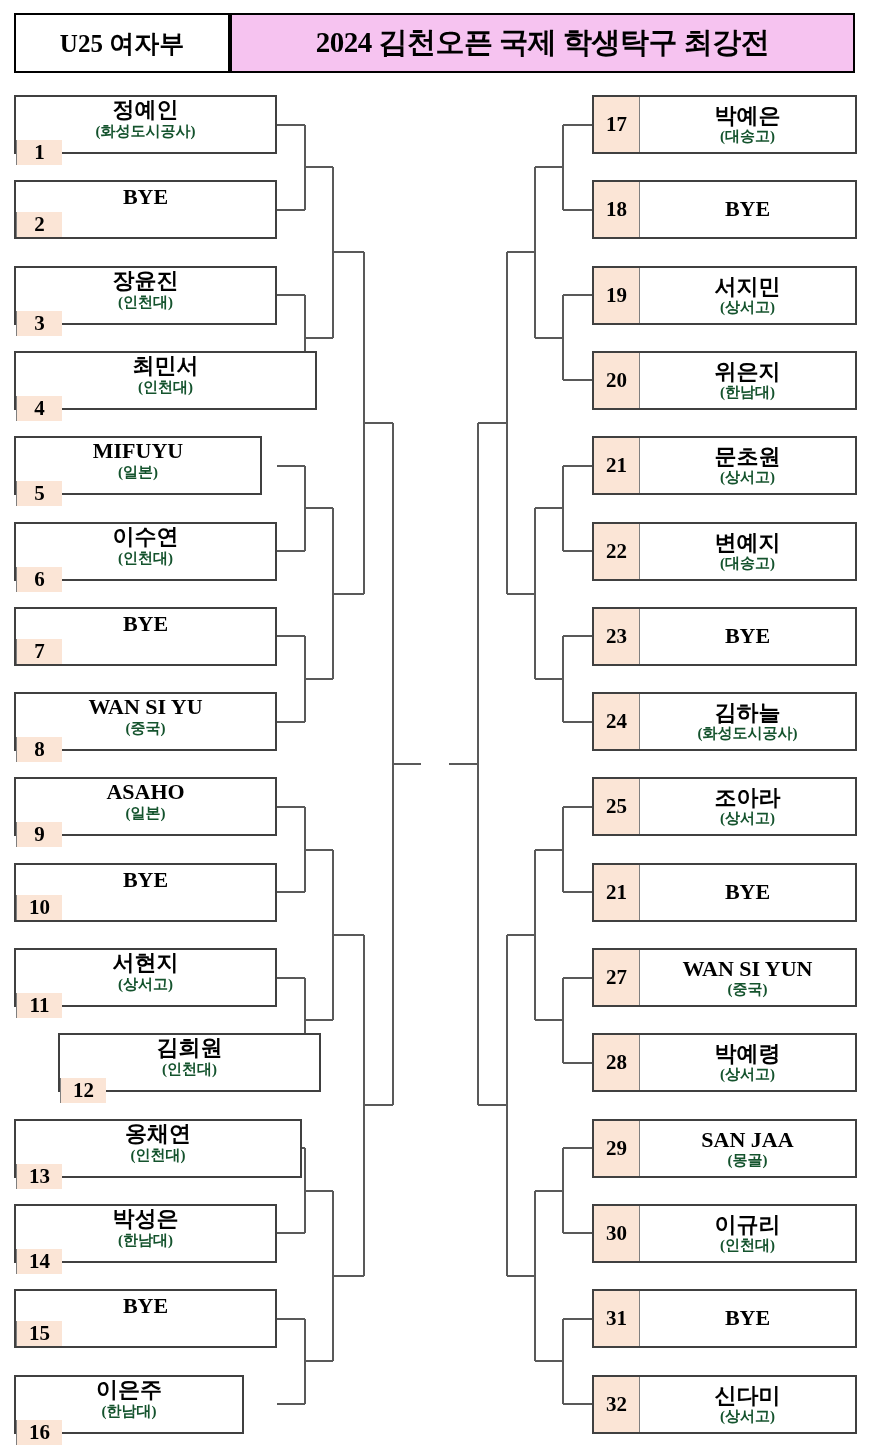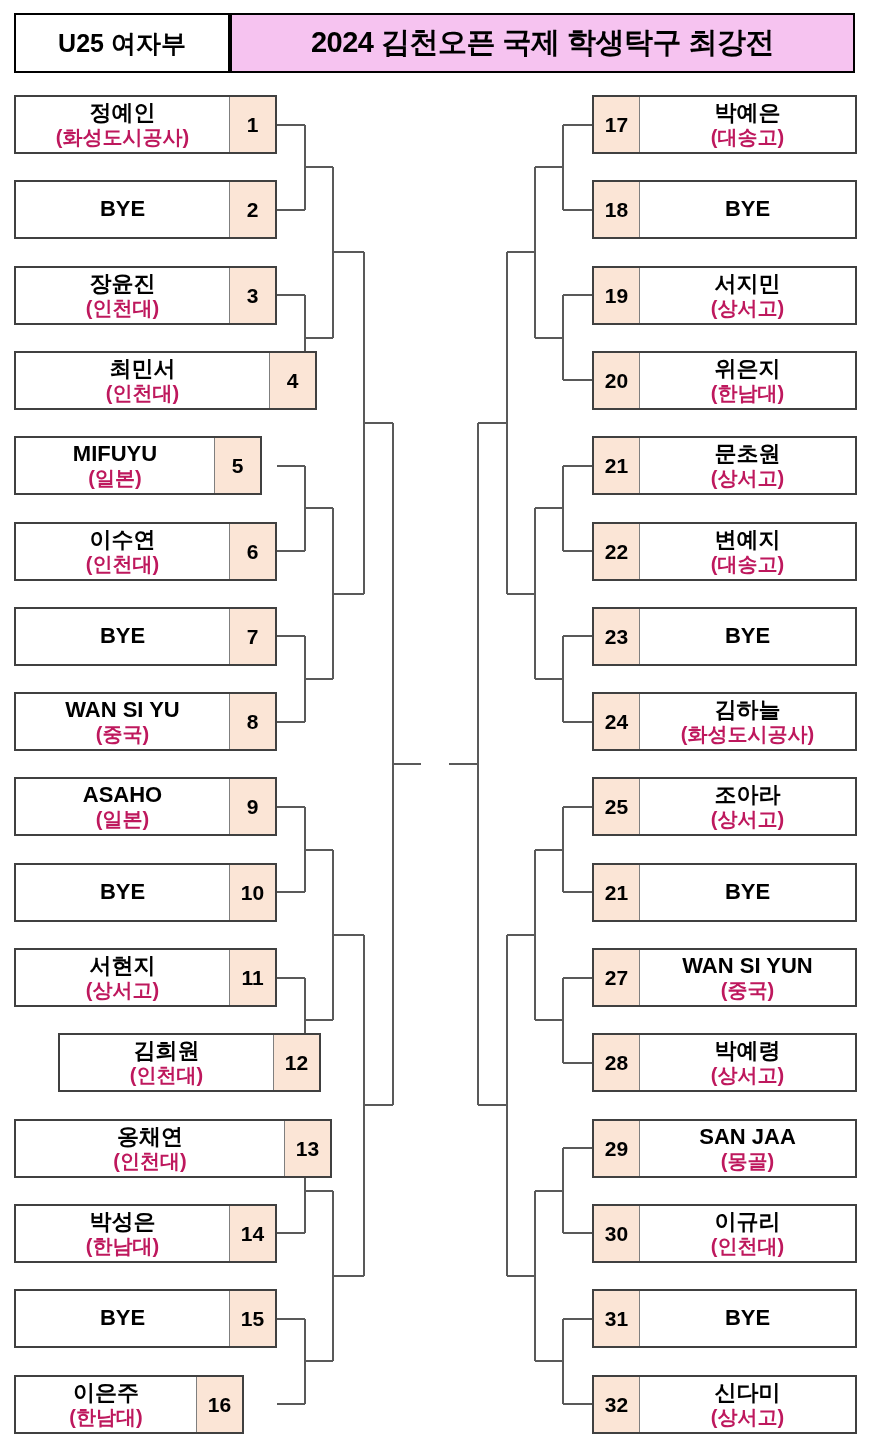--- a/index.html
+++ b/index.html
@@ -1,21 +1,21 @@
 <!DOCTYPE html>
 <html><head>
 <meta charset="utf-8">
 <style>
   html, body { margin: 0; padding: 0; background: #ffffff; }
   .page {
     position: relative;
     width: 870px;
     height: 1448px;
     background: #ffffff;
-    font-family: Liberation Sans, sans-serif;
+    font-family: Liberation Serif, serif;
     overflow: hidden;
     --title-bg: #f6c3f0;
     --seed-bg: #fbe5d6;
     --box-border: #404040;
     --line: #595959;
   }
   .division-box {
     position: absolute; left: 14px; top: 13px;
     width: 216px; height: 60px; box-sizing: border-box;
     border: 2.5px solid #000; background: #ffffff;
@@ -28,31 +28,32 @@
     border: 2.5px solid #000; background: var(--title-bg);
     display: flex; align-items: center; justify-content: center;
     font-size: 29px; font-weight: bold; color: #000;
     letter-spacing: -0.5px; white-space: nowrap; text-align: right;
   }
   .lines-svg { position: absolute; left: 0; top: 0; }
   .entry {
     position: absolute; height: 59px; box-sizing: border-box;
     display: flex; background: #ffffff;
     border: 2px solid var(--box-border);
+    flex-direction: column;
   }
   .entry .name-cell {
     flex: 1; display: flex; flex-direction: column;
     align-items: center; justify-content: center;
     line-height: 1.12; padding: 1px 2px;
   }
   .entry .pname {
     font-size: 22px; font-weight: bold; color: #000; white-space: nowrap;
   }
   .entry .paff {
-    font-size: 20px; font-weight: bold; color: #be185d; white-space: nowrap;
+    font-size: 15px; font-weight: bold; color: #14532d; white-space: nowrap;
   }
   .entry .seed-cell {
     width: 45px; flex: 0 0 auto;
     display: flex; align-items: center; justify-content: center;
     background: var(--seed-bg);
     font-size: 21px; font-weight: bold; color: #000;
   }
   .entry.left .seed-cell { border-left: 1.5px solid #7f7f7f; }
   .entry.right { flex-direction: row-reverse; }
   .entry.right .seed-cell { border-right: 1.5px solid #7f7f7f; }
@@ -239,21 +240,21 @@
       </div>
       <div class="seed-cell">11</div>
     </div>
       <div class="entry left" style="left: 14px; top: 1033px; width: 263px; margin-left: 44px;">
       <div class="name-cell">
         <div class="pname">김희원</div>
         <div class="paff">(인천대)</div>
       </div>
       <div class="seed-cell">12</div>
     </div>
-      <div class="entry left" style="left: 14px; top: 1119px; width: 318px;">
+      <div class="entry left" style="left: 14px; top: 1119px; width: 288px;">
       <div class="name-cell">
         <div class="pname">옹채연</div>
         <div class="paff">(인천대)</div>
       </div>
       <div class="seed-cell">13</div>
     </div>
       <div class="entry left" style="left: 14px; top: 1204px; width: 263px;">
       <div class="name-cell">
         <div class="pname">박성은</div>
         <div class="paff">(한남대)</div>

